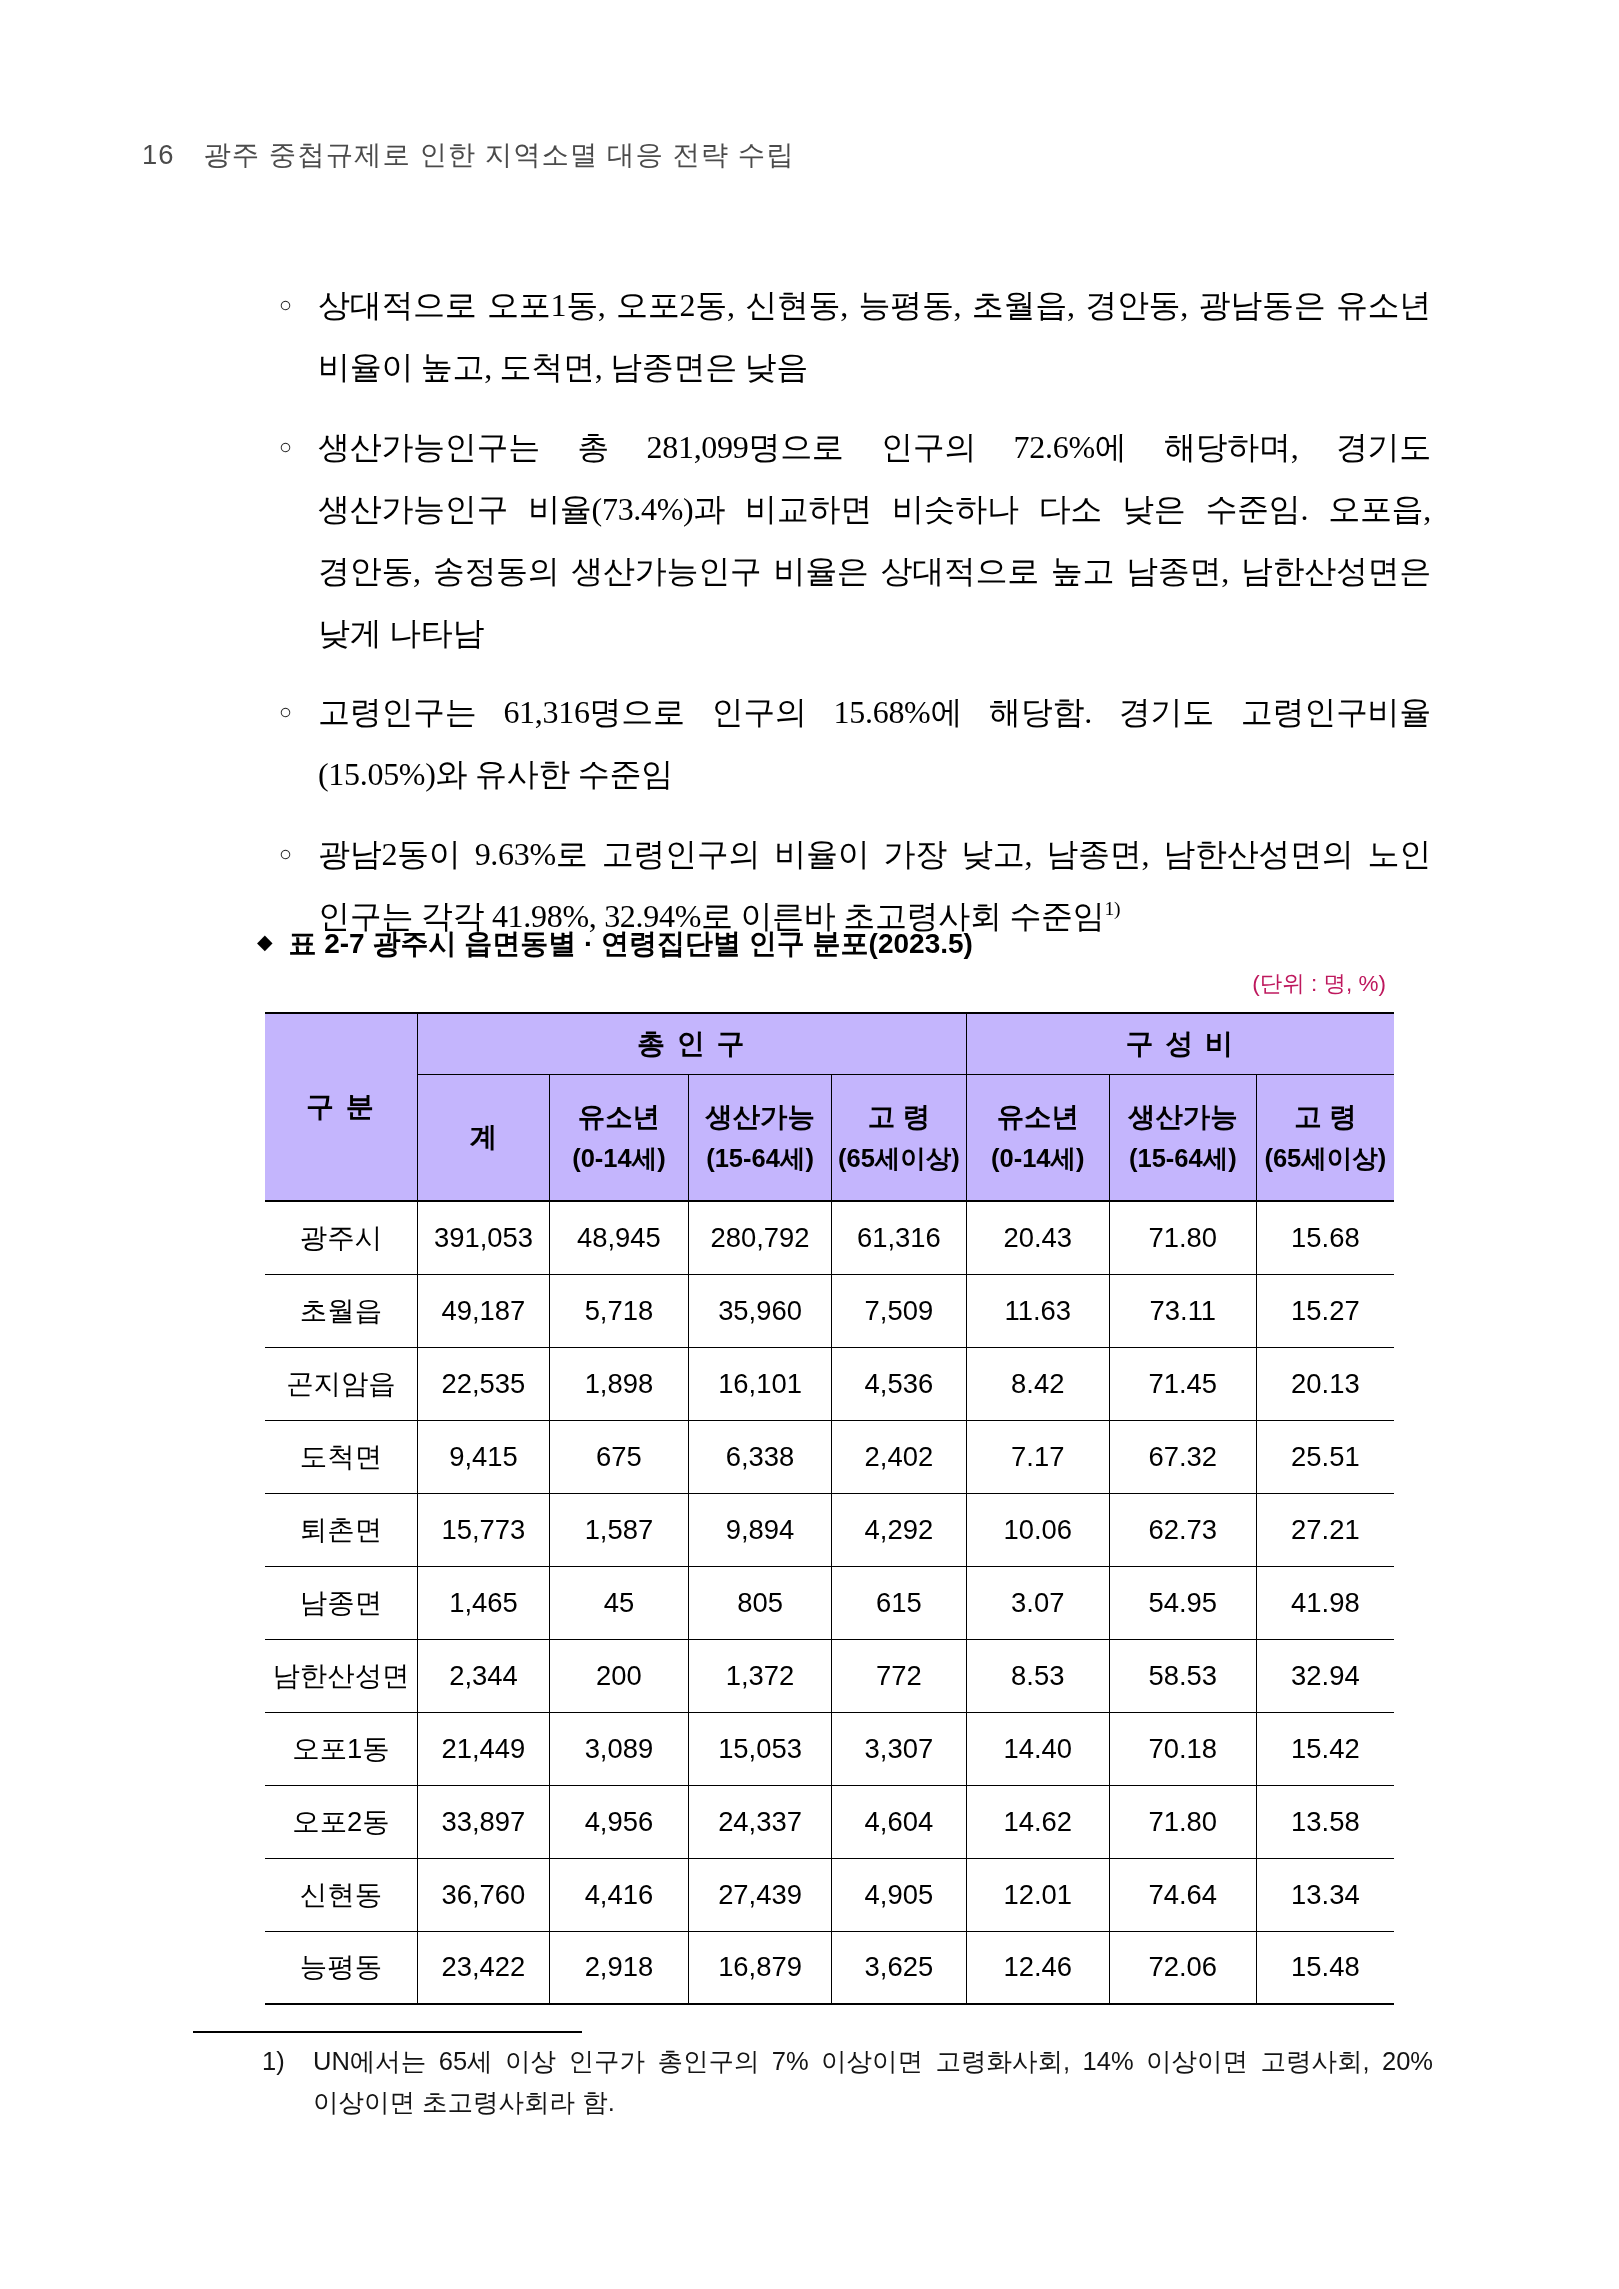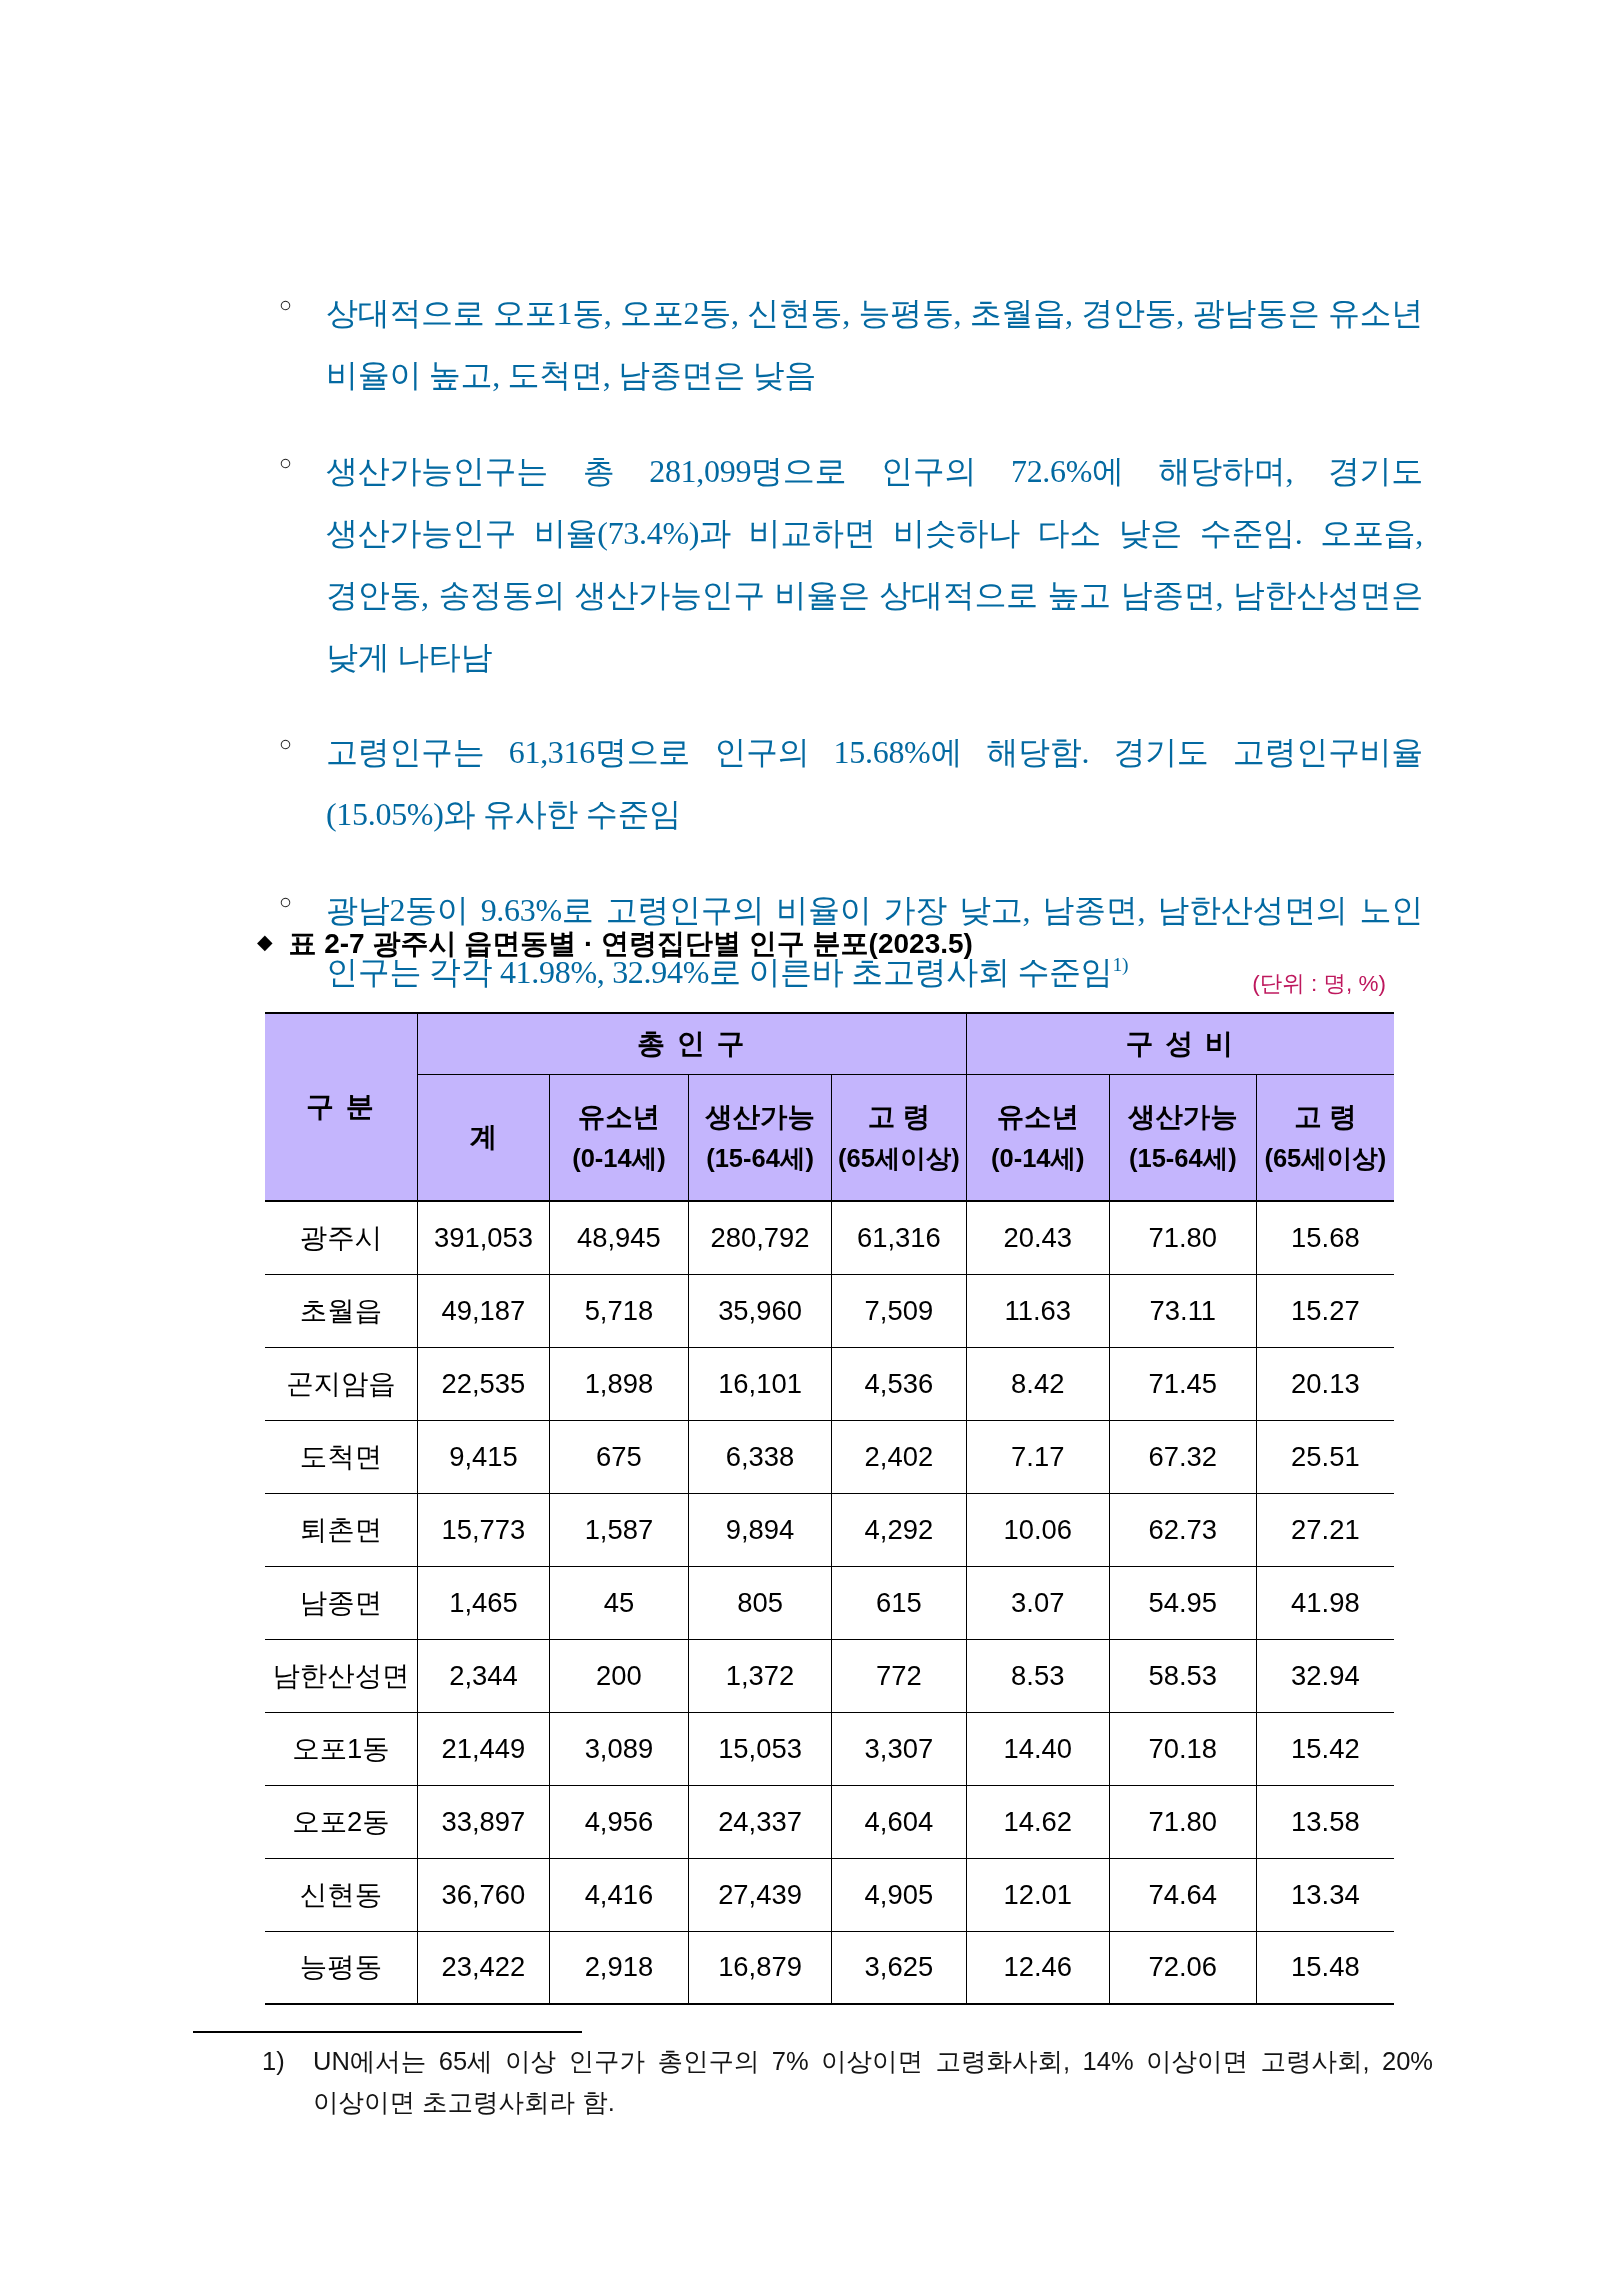--- a/index.html
+++ b/index.html
@@ -24,24 +24,24 @@
 
   
   .bullets { position: absolute; top: 274px; left: 279px; width: 1152px; }
   .bullet { display: flex; margin-bottom: 17.6px; }
   .bullet-marker {
     flex: none; width: 39px;
     font-family: "Liberation Sans", sans-serif;
     font-size: 21.6px; line-height: 62px; color: #222;
   }
   .bullet-text {
-    margin: 8px; flex: 1;
+    margin: 0; flex: 1;
     font-size: 32px; line-height: 62px;
     text-align: justify; word-break: keep-all;
-    color: #0369a1; letter-spacing: -0.3px;
+    color: #000000; letter-spacing: -0.3px;
   }
   .bullet-text sup { font-size: 19.6px; line-height: 0; }
 
   
   .caption-row {
     position: absolute; top: 925px; left: 257px;
     display: flex; align-items: center;
     font-family: "Liberation Sans", sans-serif;
     font-weight: bold; font-size: 28px; color: #000;
     white-space: nowrap;
@@ -93,20 +93,23 @@
     font-size: 25.5px; line-height: 41px; color: #141414;
   }
   .footnote .fn-marker { flex: none; width: 51px; }
   .footnote .fn-text { flex: 1; margin: 0; text-align: justify; word-break: keep-all; }
 </style>
 </head>
 <body>
 
 <div class="page">
 
+  <div class="running-header">
+    <span class="pagenum">16</span><span>광주 중첩규제로 인한 지역소멸 대응 전략 수립</span>
+  </div>
 
   <div class="bullets" id="bullet-list">
       <div class="bullet">
         <span class="bullet-marker">○</span>
         <p class="bullet-text"><span>상대적으로 오포1동, 오포2동, 신현동, 능평동, 초월읍, 경안동, 광남동은 유소년 비율이 높고, 도척면, 남종면은 낮음</span></p>
       </div>
       <div class="bullet">
         <span class="bullet-marker">○</span>
         <p class="bullet-text"><span>생산가능인구는 총 281,099명으로 인구의 72.6%에 해당하며, 경기도 생산가능인구 비율(73.4%)과 비교하면 비슷하나 다소 낮은 수준임. 오포읍, 경안동, 송정동의 생산가능인구 비율은 상대적으로 높고 남종면, 남한산성면은 낮게 나타남</span></p>
       </div>

